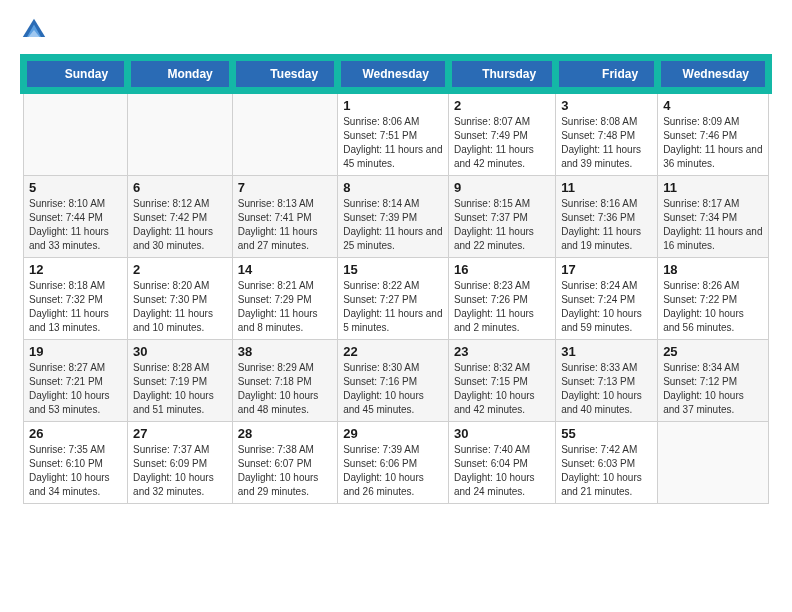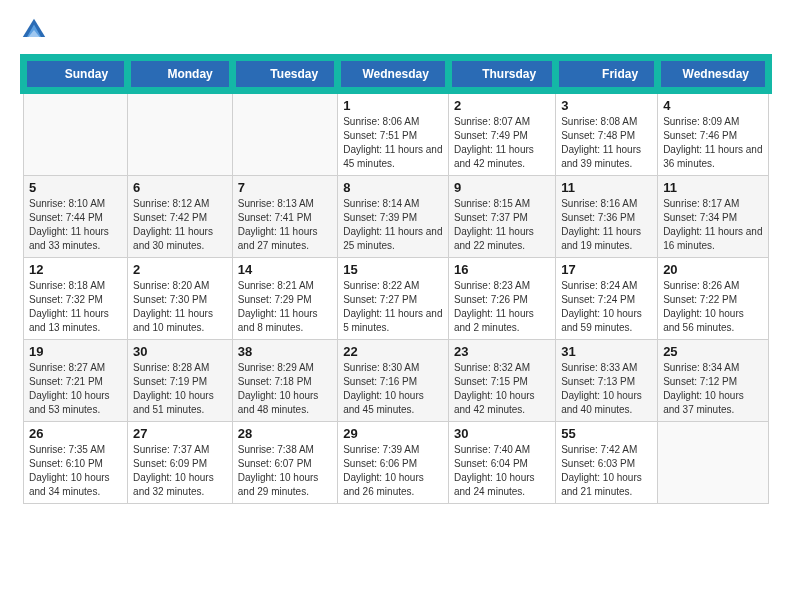--- a/index.html
+++ b/index.html
@@ -200,21 +200,21 @@
           </td>
           <td>
             <div class="day-number">16</div>
             <div class="day-info">Sunrise: 8:23 AM<br>Sunset: 7:26 PM<br>Daylight: 11 hours and 2 minutes.</div>
           </td>
           <td>
             <div class="day-number">17</div>
             <div class="day-info">Sunrise: 8:24 AM<br>Sunset: 7:24 PM<br>Daylight: 10 hours and 59 minutes.</div>
           </td>
           <td>
-            <div class="day-number">20</div>
+            <div class="day-number">18</div>
             <div class="day-info">Sunrise: 8:26 AM<br>Sunset: 7:22 PM<br>Daylight: 10 hours and 56 minutes.</div>
           </td>
         </tr>
         <tr>
           <td>
             <div class="day-number">19</div>
             <div class="day-info">Sunrise: 8:27 AM<br>Sunset: 7:21 PM<br>Daylight: 10 hours and 53 minutes.</div>
           </td>
           <td>
             <div class="day-number">30</div>

